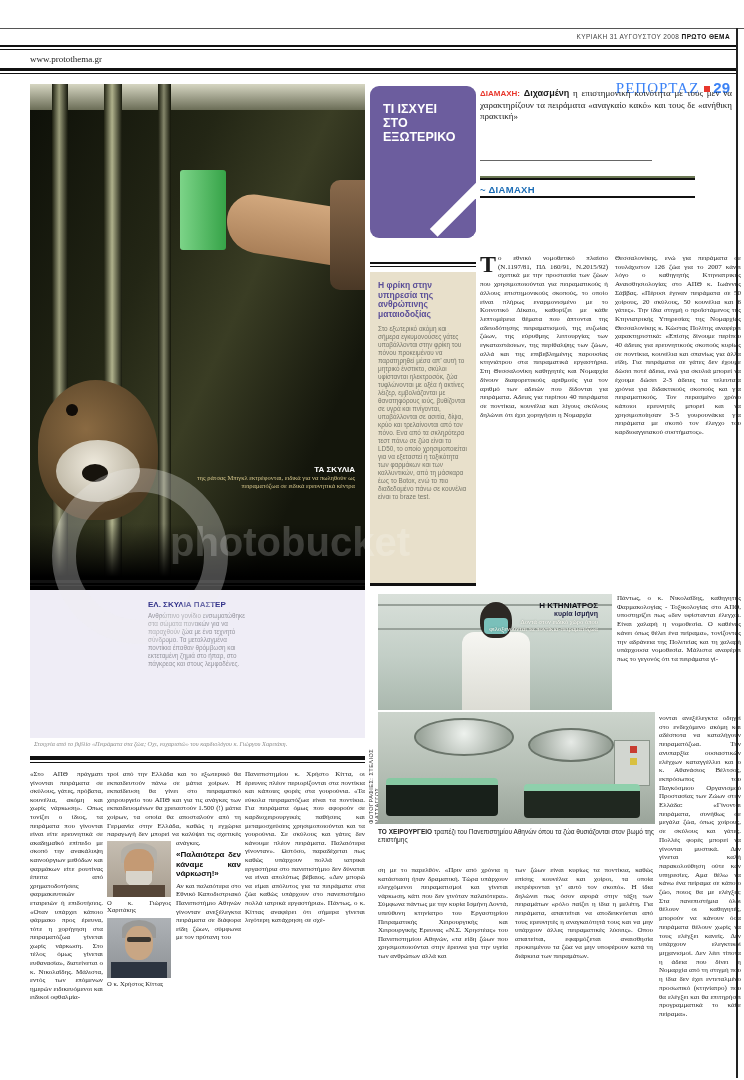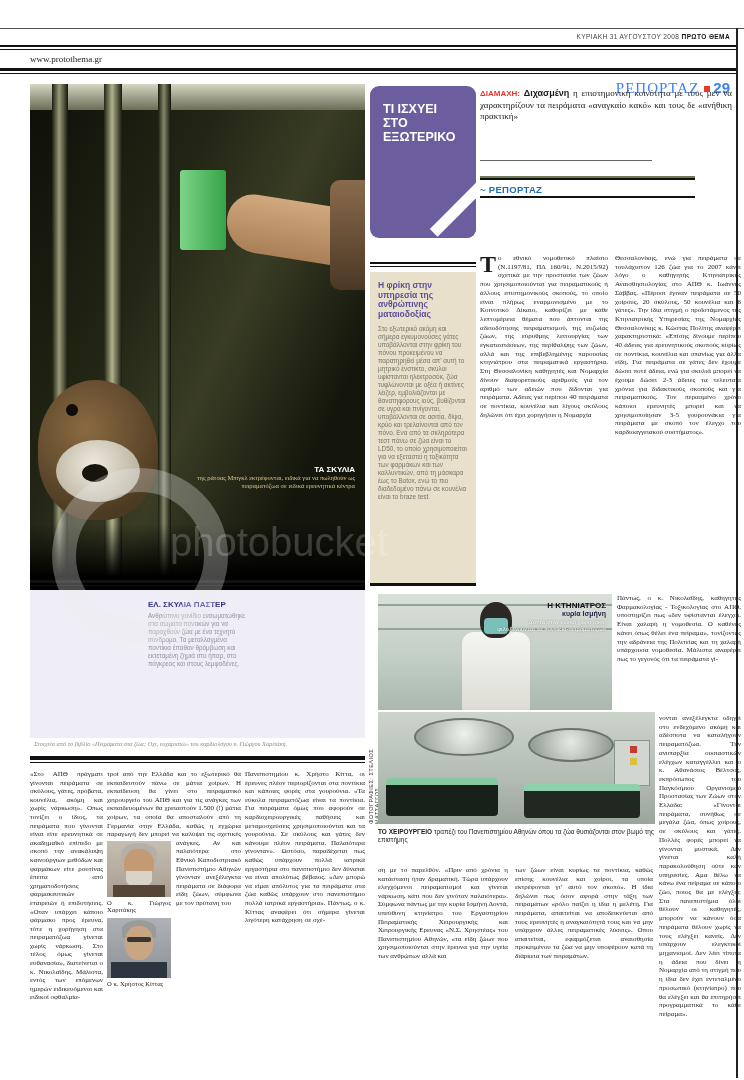--- a/index.html
+++ b/index.html
@@ -45,21 +45,21 @@
   
   .bcol{font-size:7px;line-height:8.6px;}
   .fig{float:left;width:64px;margin:2px 5px 2px 0;}
   .ph{display:block;width:64px;overflow:hidden;position:relative;}
   .figcap{display:block;font-size:6.6px;line-height:7.6px;color:#222;padding-top:2px;}
   .subhead{display:block;font-family:"Liberation Sans",sans-serif;font-size:8px;line-height:9.5px;color:#111;margin:3px 0;}
   
   .wm{pointer-events:none;z-index:40;}
   #wmring{border:24px solid rgba(240,240,240,.30);border-radius:50%;}
   #wmtag{font-family:"Liberation Sans",sans-serif;font-size:34px;font-weight:bold;color:rgba(140,155,190,.22);white-space:nowrap;}
-  #wmbrand{font-family:"Liberation Sans",sans-serif;font-size:40px;font-weight:normal;color:rgba(255,255,255,.20);white-space:nowrap;}
+  #wmbrand{font-family:"Liberation Sans",sans-serif;font-size:40px;font-weight:bold;color:rgba(255,255,255,.20);white-space:nowrap;}
   .vcredit{writing-mode:vertical-rl;transform:rotate(180deg);font-size:5.5px;color:#333;letter-spacing:.5px;font-family:"Liberation Sans",sans-serif;}
 </style>
 </head>
 <body>
 
 <div id="page">
 
   <div class="abs rule" style="left:0;top:28px;width:744px;height:1px;background:#555;"></div>
   <div class="abs s" id="dateline" style="left:300px;top:33px;width:430px;">
     <span>ΚΥΡΙΑΚΗ 31 ΑΥΓΟΥΣΤΟΥ 2008</span>
@@ -112,35 +112,35 @@
   <div class="abs rule" style="left:370px;top:583px;width:106px;height:3px;"></div>
 
   <div class="abs txt" id="dispute" style="left:480px;top:88px;width:252px;height:60px;">
     <span class="lb">ΔΙΑΜΑΧΗ:</span>
     <span class="ld">Διχασμένη</span>
     <span>η επιστημονική κοινότητα με τους μεν να χαρακτηρίζουν τα πειράματα «αναγκαίο κακό» και τους δε «ανήθικη πρακτική»</span>
   </div>
   <div class="abs" style="left:480px;top:160px;width:172px;height:1px;background:#666;"></div>
 
   <div class="abs" style="left:480px;top:176px;width:215px;height:4px;background:linear-gradient(180deg,#6d7a55 50%,#111 50%);"></div>
-  <div class="abs s" id="kicker" style="left:480px;top:184px;width:215px;">~ ΡΕΠΟΡΤΑΖ</div>
+  <div class="abs s" id="kicker" style="left:480px;top:184px;width:215px;">~ ΔΙΑΜΑΧΗ</div>
   <div class="abs rule" style="left:480px;top:196px;width:215px;height:2px;"></div>
 
   <div class="abs txt body7 dropcap" style="left:480px;top:254px;width:128px;height:336px;">Το εθνικό νομοθετικό πλαίσιο (Ν.1197/81, ΠΔ 160/91, Ν.2015/92) σχετικά με την προστασία των ζώων που χρησιμοποιούνται για πειραματικούς ή άλλους επιστημονικούς σκοπούς, το οποίο είναι πλήρως εναρμονισμένο με το Κοινοτικό Δίκαιο, καθορίζει με κάθε λεπτομέρεια θέματα που άπτονται της αδειοδότησης πειραματισμού, της ευζωίας ζώων, της εύρυθμης λειτουργίας των εγκαταστάσεων, της περίθαλψης των ζώων, αλλά και της επιβεβλημένης παρουσίας κτηνιάτρου στα πειραματικά εργαστήρια. Στη Θεσσαλονίκη καθηγητές και Νομαρχία δίνουν διαφορετικούς αριθμούς για τον αριθμό των αδειών που δίδονται για πειράματα. Αδειες για περίπου 40 πειράματα σε ποντίκια, κουνέλια και λίγους σκύλους δηλώνει ότι έχει χορηγήσει η Νομαρχία</div>
   <div class="abs txt body7" style="left:615px;top:254px;width:126px;height:336px;">Θεσσαλονίκης, ενώ για πειράματα σε τουλάχιστον 126 ζώα για το 2007 κάνει λόγο ο καθηγητής Κτηνιατρικής Αναισθησιολογίας στο ΑΠΘ κ. Ιωάννης Σάββας. «Πέρυσι έγιναν πειράματα σε 50 χοίρους, 20 σκύλους, 50 κουνέλια και 6 γάτες». Την ίδια στιγμή ο προϊστάμενος της Κτηνιατρικής Υπηρεσίας της Νομαρχίας Θεσσαλονίκης κ. Κώστας Πολίτης αναφέρει χαρακτηριστικά: «Επίσης δίνουμε περίπου 40 άδειες για ερευνητικούς σκοπούς κυρίως σε ποντίκια, κουνέλια και σπανίως για άλλα είδη. Για πειράματα σε γάτες δεν έχουμε δώσει ποτέ άδεια, ενώ για σκυλιά μπορεί να έχουμε δώσει 2-3 άδειες τα τελευταία χρόνια για διδακτικούς σκοπούς και για πειραματικούς. Τον περασμένο χρόνο κάποιοι ερευνητές μπορεί και να χρησιμοποίησαν 3-5 γουρουνάκια για πειράματα με σκοπό τον έλεγχο του καρδιοαγγειακού συστήματος».</div>
   <div class="abs txt body7" style="left:617px;top:594px;width:124px;height:116px;">Πάντως, ο κ. Νικολαΐδης, καθηγητής Φαρμακολογίας - Τοξικολογίας στο ΑΠΘ, υποστηρίζει πως «δεν υφίστανται έλεγχοι. Είναι χαλαρή η νομοθεσία. Ο καθένας κάνει όπως θέλει ένα πείραμα», τονίζοντας την αδράνεια της Πολιτείας και τη χαλαρή υπάρχουσα νομοθεσία. Μάλιστα αναφέρει πως το γεγονός ότι τα πειράματα γί-</div>
   <div class="abs txt body7" style="left:659px;top:714px;width:82px;height:364px;">νονται ανεξέλεγκτα οδηγεί στο ενδεχόμενο ακόμη και αδέσποτα να καταλήγουν πειραματόζωα. Την ανυπαρξία ουσιαστικών ελέγχων καταγγέλλει και ο κ. Αθανάσιος Βέλτσος, εκπρόσωπος του Παγκόσμιου Οργανισμού Προστασίας των Ζώων στην Ελλάδα: «Γίνονται πειράματα, συνήθως σε μεγάλα ζώα, όπως χοίρους, σε σκύλους και γάτες. Πολλές φορές μπορεί να γίνονται μυστικά. Δεν γίνεται καλή παρακολούθηση ούτε καν υπηρεσίες. Αμα θέλω να κάνω ένα πείραμα σε κάποιο ζώο, ποιος θα με ελέγξει; Στα πανεπιστήμια όλοι θέλουν οι καθηγητές, μπορούν να κάνουν όσα πειράματα θέλουν χωρίς να τους ελέγξει κανείς. Δεν υπάρχουν ελεγκτικοί μηχανισμοί. Δεν λέει τίποτα η άδεια που δίνει η Νομαρχία από τη στιγμή που η ίδια δεν έχει εντεταλμένο προσωπικό (κτηνίατρο) που θα ελέγξει και θα επιτηρήσει προγραμματικά το κάθε πείραμα».</div>
 
   <div class="abs photo" style="left:378px;top:594px;width:234px;height:116px;background:linear-gradient(180deg,#d9e0da 0%,#c2cec6 55%,#aab8ae 100%);">
     <div class="abs" style="left:0;top:10px;width:234px;height:2px;background:rgba(90,100,92,.5);"></div>
     <div class="abs" style="left:0;top:34px;width:234px;height:2px;background:rgba(90,100,92,.45);"></div>
     <div class="abs" style="left:84px;top:38px;width:68px;height:78px;background:linear-gradient(180deg,#f6f6f2,#dcdcd4);border-radius:12px 12px 0 0;"></div>
     <div class="abs" style="left:102px;top:8px;width:32px;height:36px;background:#2c2824;border-radius:50% 50% 40% 40%;"></div>
     <div class="abs" style="left:106px;top:24px;width:24px;height:16px;background:#7ac0ba;border-radius:4px;"></div>
-    <div class="abs capline" style="left:118px;top:8px;width:110px;text-align:right;">
+    <div class="abs capline" style="left:110px;top:8px;width:110px;text-align:right;">
       <b class="s" style="color:#101018;font-size:8px;">Η ΚΤΗΝΙΑΤΡΟΣ</b><br>
       <b class="s" style="color:#26264a;font-size:7px;">κυρία Ισμήνη</b><br>
       <span style="color:#fdfdf6;text-shadow:0 0 2px rgba(40,50,40,.6);">Δοντά στον ειδικό χώρο όπου φιλοξενούνται τα ποντίκια-πειραματόζωα</span>
     </div>
   </div>
 
   <div class="abs vcredit" style="left:368px;top:712px;height:112px;">ΦΩΤΟΓΡΑΦΙΕΣ: ΣΤΕΛΙΟΣ ΜΑΤΣΑΓΓΟΣ</div>
   <div class="abs photo" style="left:378px;top:712px;width:277px;height:112px;background:linear-gradient(180deg,#ccd4cc 0%,#b2bcb2 60%,#9aa49a 100%);">
     <div class="abs" style="left:36px;top:6px;width:96px;height:34px;background:radial-gradient(circle at 50% 40%,#eef2ee,#9aa49a 85%);border-radius:50%;border:2px solid #6a746a;"></div>
     <div class="abs" style="left:150px;top:16px;width:82px;height:30px;background:radial-gradient(circle at 50% 40%,#e6eae6,#96a096 85%);border-radius:50%;border:2px solid #6a746a;"></div>
@@ -182,20 +182,21 @@
     </span>
     <span class="fig">
       <span class="ph" style="height:60px;background:linear-gradient(180deg,#aeb2b6 0%,#8e9296 100%);">
         <span class="abs" style="left:15px;top:2px;width:34px;height:18px;background:#9a9a98;border-radius:50% 50% 0 0;"></span>
         <span class="abs" style="left:18px;top:8px;width:28px;height:34px;background:#c8a684;border-radius:45%;"></span>
         <span class="abs" style="left:20px;top:19px;width:24px;height:5px;background:#3a3630;border-radius:2px;"></span>
         <span class="abs" style="left:4px;top:44px;width:56px;height:16px;background:#2c3440;"></span>
       </span>
       <span class="figcap">Ο κ. Χρήστος Κίττας</span>
     </span>
+    <b class="subhead">«Παλαιότερα δεν κάναμε καν νάρκωση!»</b>
     <span>Αν και παλαιότερα στο Εθνικό Καποδιστριακό Πανεπιστήμιο Αθηνών γίνονταν ανεξέλεγκτα πειράματα σε διάφορα είδη ζώων, σύμφωνα με τον πρύτανη του</span>
   </div>
 
   <div class="abs txt bcol" style="left:245px;top:770px;width:120px;height:310px;">Πανεπιστημίου κ. Χρήστο Κίττα, οι έρευνες πλέον περιορίζονται στα ποντίκια και κάποιες φορές στα γουρούνια. «Τα εύκολα πειραματόζωα είναι τα ποντίκια. Για πειράματα όμως που αφορούν σε καρδιοχειρουργικές παθήσεις και μεταμοσχεύσεις χρησιμοποιούνται και τα γουρούνια. Σε σκύλους και γάτες δεν κάνουμε πλέον πειράματα. Παλαιότερα γίνονταν». Ωστόσο, παραδέχεται πως καθώς υπάρχουν πολλά ιατρικά εργαστήρια στο πανεπιστήμιο δεν δύναται να είναι απολύτως βέβαιος. «Δεν μπορώ να είμαι απόλυτος για τα πειράματα στα ζώα καθώς υπάρχουν στο πανεπιστήμιο πολλά ιατρικά εργαστήρια». Πάντως, ο κ. Κίττας αναφέρει ότι σήμερα γίνεται λιγότερη κατάχρηση σε σχέ-</div>
   <div class="abs txt bcol" style="left:378px;top:866px;width:130px;height:214px;">ση με το παρελθόν. «Πριν από χρόνια η κατάσταση ήταν δραματική. Τώρα υπάρχουν ελεγχόμενοι πειραματισμοί και γίνεται νάρκωση, κάτι που δεν γινόταν παλαιότερα». Σύμφωνα πάντως με την κυρία Ισμήνη Δοντά, υπεύθυνη κτηνίατρο του Εργαστηρίου Πειραματικής Χειρουργικής και Χειρουργικής Ερευνας «Ν.Σ. Χρηστέας» του Πανεπιστημίου Αθηνών, «τα είδη ζώων που χρησιμοποιούνται στην έρευνα για την υγεία των ανθρώπων αλλά και</div>
   <div class="abs txt bcol" style="left:515px;top:866px;width:138px;height:214px;">των ζώων είναι κυρίως τα ποντίκια, καθώς επίσης κουνέλια και χοίροι, τα οποία εκτρέφονται γι’ αυτό τον σκοπό». Η ίδια δηλώνει πως όσον αφορά στην τάξη των πειραμάτων «ρόλο παίζει η ίδια η μελέτη. Για πειράματα, απαιτείται να αποδεικνύεται από τους ερευνητές η αναγκαιότητά τους και να μην υπάρχουν άλλες πειραματικές λύσεις». Οπου απαιτείται, εφαρμόζεται αναισθησία προκειμένου τα ζώα να μην υποφέρουν κατά τη διάρκεια των πειραμάτων.</div>
 
   <div class="abs wm" id="wmring" style="left:52px;top:468px;width:128px;height:128px;"></div>
   <div class="abs wm" id="wmbrand" style="left:170px;top:520px;">photobucket</div>
 

